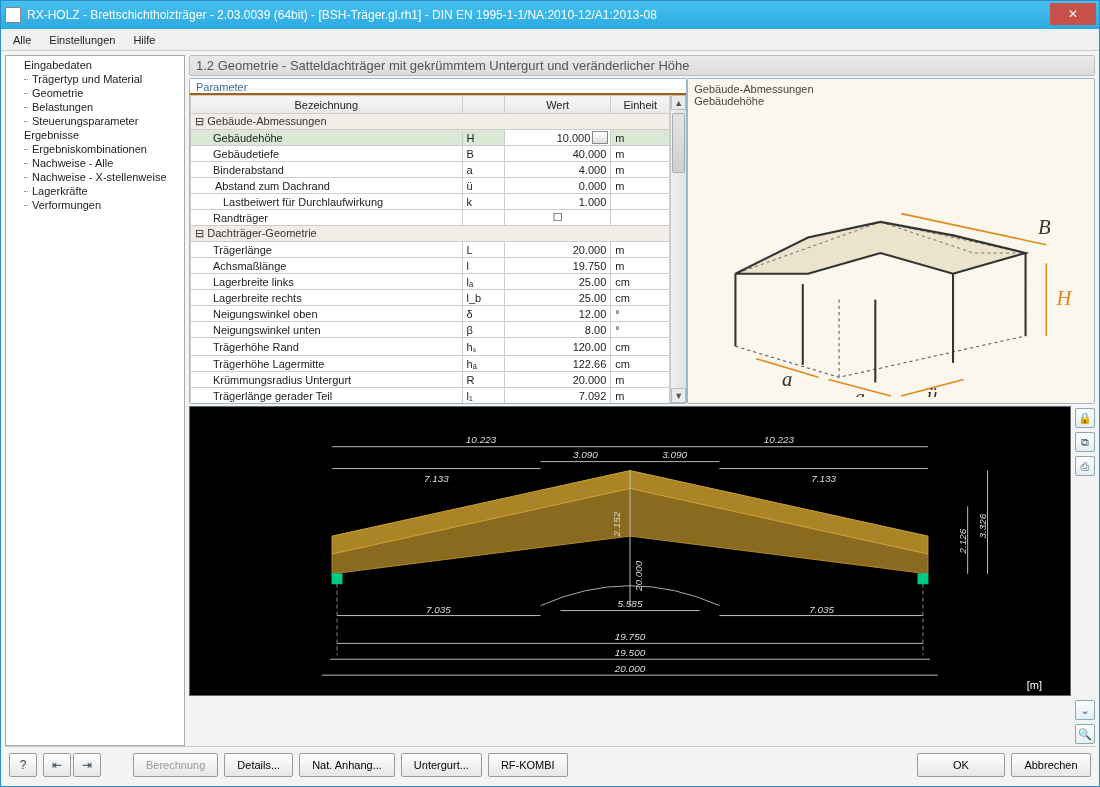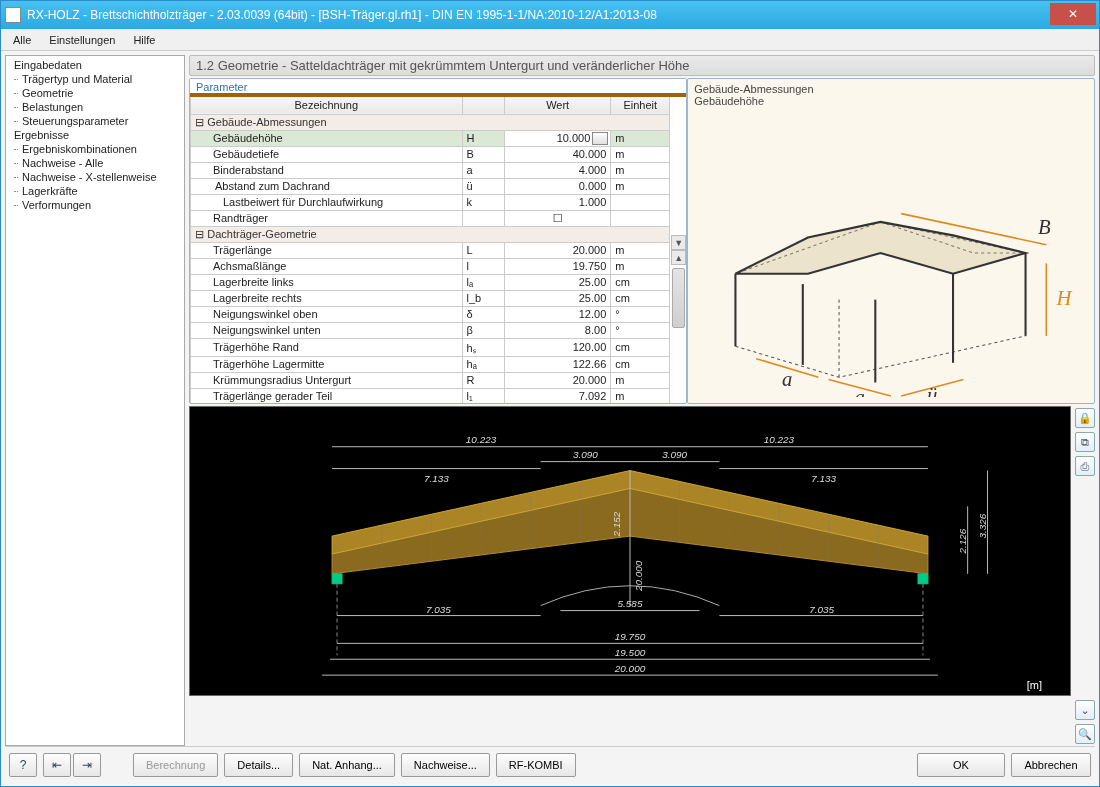--- a/index.html
+++ b/index.html
@@ -7,30 +7,30 @@
   .window { width:1100px; height:787px; border:1px solid #2c8cc9; display:flex; flex-direction:column; }
   .titlebar { height:28px; background:linear-gradient(#47c1f0,#2ba9e1); color:#fff; display:flex; align-items:center; position:relative; padding:0 4px; }
   .appicon { width:16px; height:16px; background:#fff; margin-right:6px; border:1px solid #888; display:inline-block; }
   .title { flex:1; text-align:left; font-size:12px; white-space:nowrap; overflow:hidden; }
   .winbtns { display:flex; }
   .closebtn { width:46px; height:22px; background:#c8504b; color:#fff; display:flex; align-items:center; justify-content:center; font-size:12px; margin-top:-3px; margin-right:-1px; cursor:pointer; }
   .menubar { height:22px; background:#f0f0f0; border-bottom:1px solid #ccc; display:flex; align-items:center; padding:0 4px; gap:2px; }
   .menuitem { padding:2px 8px; cursor:pointer; }
   .client { flex:1; display:flex; flex-direction:column; padding:4px; background:#f4f4f4; min-height:0; }
   .main-row { flex:1; display:flex; min-height:0; gap:4px; }
-  .navpanel { width:180px; border:1px solid #aaa; background:#fff; padding:2px 6px; overflow:auto; font-size:11px; }
+  .navpanel { width:180px; border:1px solid #aaa; background:#fff; padding:2px 16px; overflow:auto; font-size:11px; }
   .grp-title { font-size:11px; padding:1px 2px; white-space:nowrap;}
   .navitem { padding:1px 2px 1px 10px; position:relative; cursor:pointer; white-space:nowrap;}
   .navitem::before { content:""; position:absolute; left:2px; top:50%; width:4px; border-top:1px dotted #888;}
   .right-stack { flex:1; display:flex; flex-direction:column; min-width:0; gap:2px; }
   .section-header { background:linear-gradient(#eaeaea,#dcdcdc); border:1px solid #bcbcbc; border-radius:2px; padding:2px 6px; font-size:13px; color:#555; }
   .upper-row { display:flex; min-height:0; height:326px; }
   .param-box { flex:1 1 55%; border:1px solid #9cb6cf; border-radius:2px; background:#fff; display:flex; flex-direction:column; min-width:0;}
   .param-box > .legend { font-size:11px; color:#3a6ea5; padding:2px 6px 0 6px; background:#fff; }
-  .tablewrap { flex:1; overflow:hidden; border-top:4px solid #a16207; position:relative; display:flex;align-items:center;}
+  .tablewrap { flex:1; overflow:hidden; border-top:2px solid #a16207; position:relative; display:flex;}
   table.ptable { border-collapse:collapse; width:100%; font-size:11px; table-layout:fixed;}
   table.ptable th, table.ptable td { border:1px solid #ccc; padding:1px 4px; height:16px; background:#fff; white-space:nowrap; overflow:hidden;}
   table.ptable th { background:linear-gradient(#f6f6f6,#e9e9e9); font-weight:normal; text-align:center; height:18px;}
   table.ptable td.r { text-align:right;}
   .grouprow td { background:#f2ede7 !important; font-weight:normal; color:#333;}
   tr.selected td { background:#dbe8d5 !important; }
   tr.selected td.r.valcell { padding:0px 20px 0px 4px !important; background:#fff !important; position:relative;}
   tr.selected td.r.valcell::after{ content:""; position:absolute; right:2px; top:1px; bottom:1px; width:14px; background:linear-gradient(#fff,#e0e0e0); border:1px solid #888;}
   .vscroll { width:16px; background:linear-gradient(90deg,#f0f0f0,#e0e0e0); border-left:1px solid #ccc; position:relative;}
   .vscroll .thumb { position:absolute; left:1px; right:1px; top:18px; height:60px; background:linear-gradient(#e4e4e4,#cfcfcf); border:1px solid #aaa; border-radius:2px;}
@@ -362,20 +362,20 @@
     <div class="footer">
       <div class="icobtn">?</div>
       <div class="duo">
         <div class="icobtn">⇤</div>
         <div class="icobtn">⇥</div>
       </div>
       <div style="width:20px"></div>
       <button class="btn" disabled="">Berechnung</button>
       <button class="btn">Details...</button>
       <button class="btn">Nat. Anhang...</button>
-      <button class="btn">Nachweise...</button>
+      <button class="btn">Untergurt...</button>
       <button class="btn">RF-KOMBI</button>
       <div class="spacer-flex"></div>
       <button class="btn" style="width:88px">OK</button>
       <button class="btn" style="width:80px">Abbrechen</button>
     </div>
   </div>
 </div>
 
 </body></html>

